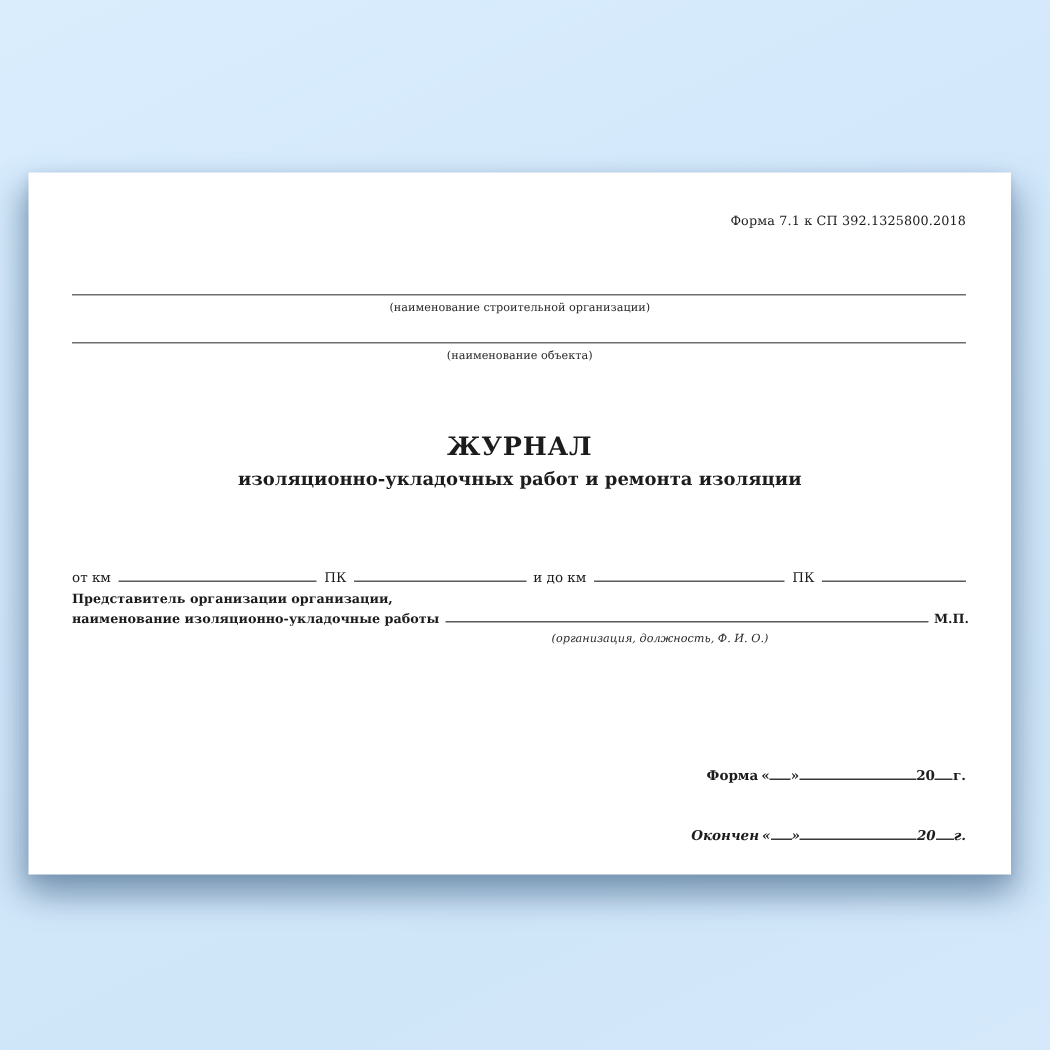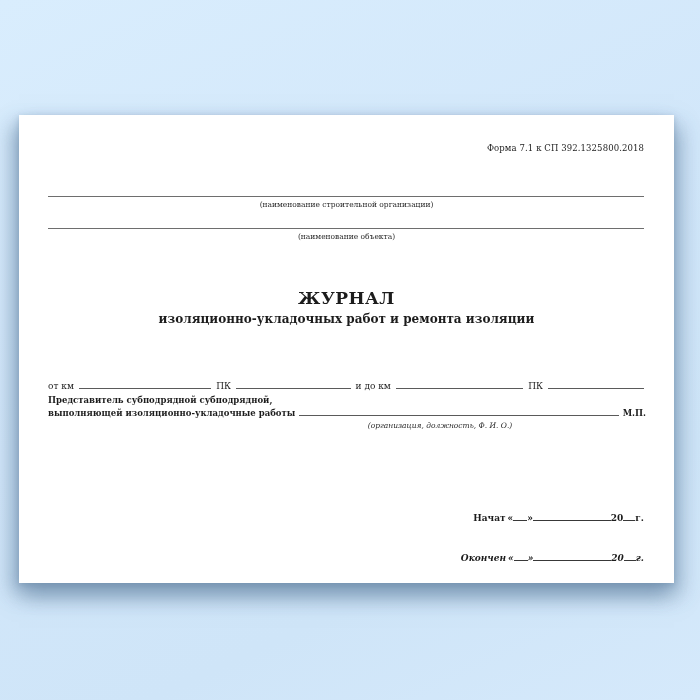--- a/index.html
+++ b/index.html
@@ -105,32 +105,32 @@
       <span class="fill f1"></span>
       <span class="lbl">ПК</span>
       <span class="fill f2"></span>
       <span class="lbl">и до км</span>
       <span class="fill f3"></span>
       <span class="lbl">ПК</span>
       <span class="fill f4"></span>
     </div>
 
     <div class="rep">
-      <div class="rep-line1">Представитель субподрядной субподрядной,</div>
+      <div class="rep-line1">Представитель организации организации,</div>
       <div class="rep-line2">
-        <span>выполняющей изоляционно-укладочные работы</span>
+        <span>наименование изоляционно-укладочные работы</span>
         <span class="rep-fill"></span>
         <span>М.П.</span>
       </div>
       <div class="rep-caption">(организация, должность, Ф. И. О.)</div>
     </div>
 
     <div class="dates">
       <div class="date-row">
-        <span>Начат</span>
+        <span>Форма</span>
         <span class="q">«</span>
         <span class="u u-day"></span>
         <span>»</span>
         <span class="u u-long"></span>
         <span>20</span>
         <span class="u u-short"></span>
         <span>г.</span>
       </div>
       <div class="date-row">
         <span>Окончен</span>

